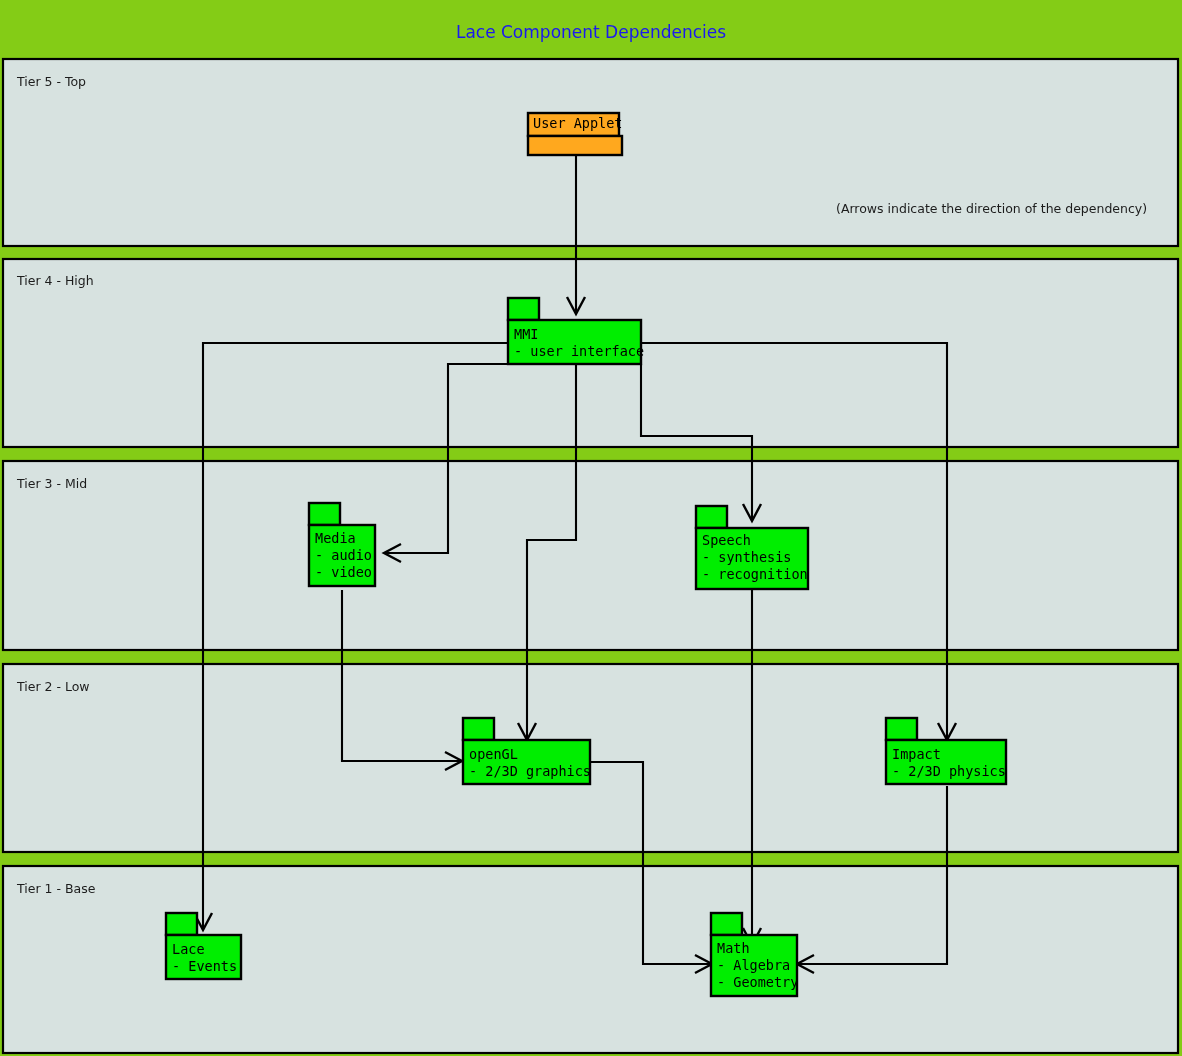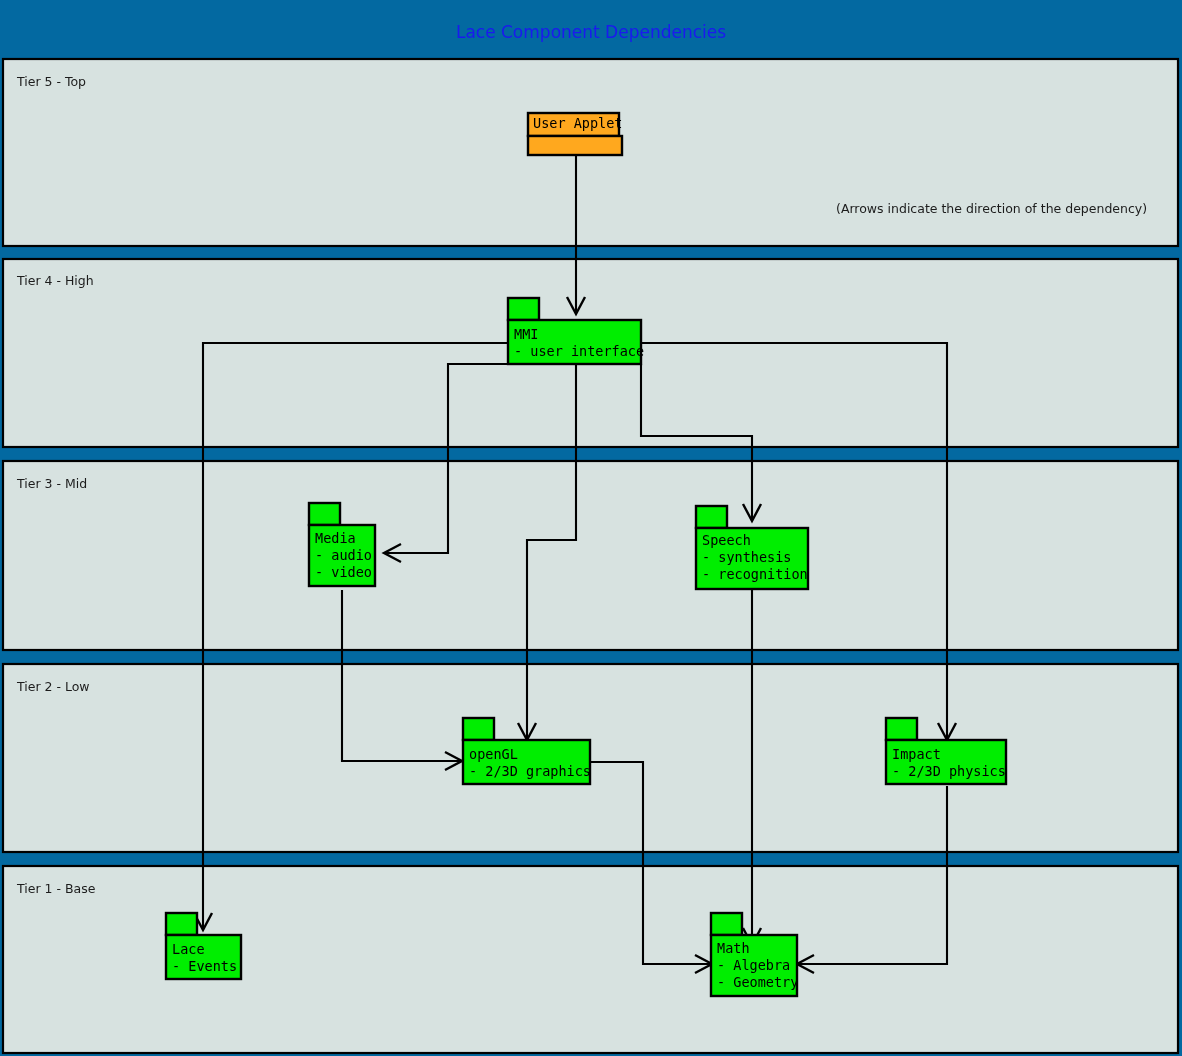--- a/index.html
+++ b/index.html
@@ -7,21 +7,21 @@
     padding: 0;
     background: #ffffff;
   }
   body {
     font-family: "DejaVu Sans", sans-serif;
   }
   #canvas {
     position: relative;
     width: 1182px;
     height: 1056px;
-    background: #0369a1;
+    background: #84cc16;
     overflow: hidden;
   }
   #diagram-svg {
     position: absolute;
     left: 0;
     top: 0;
   }
   .title-text {
     font-family: "DejaVu Sans", sans-serif;
     font-size: 17px;

